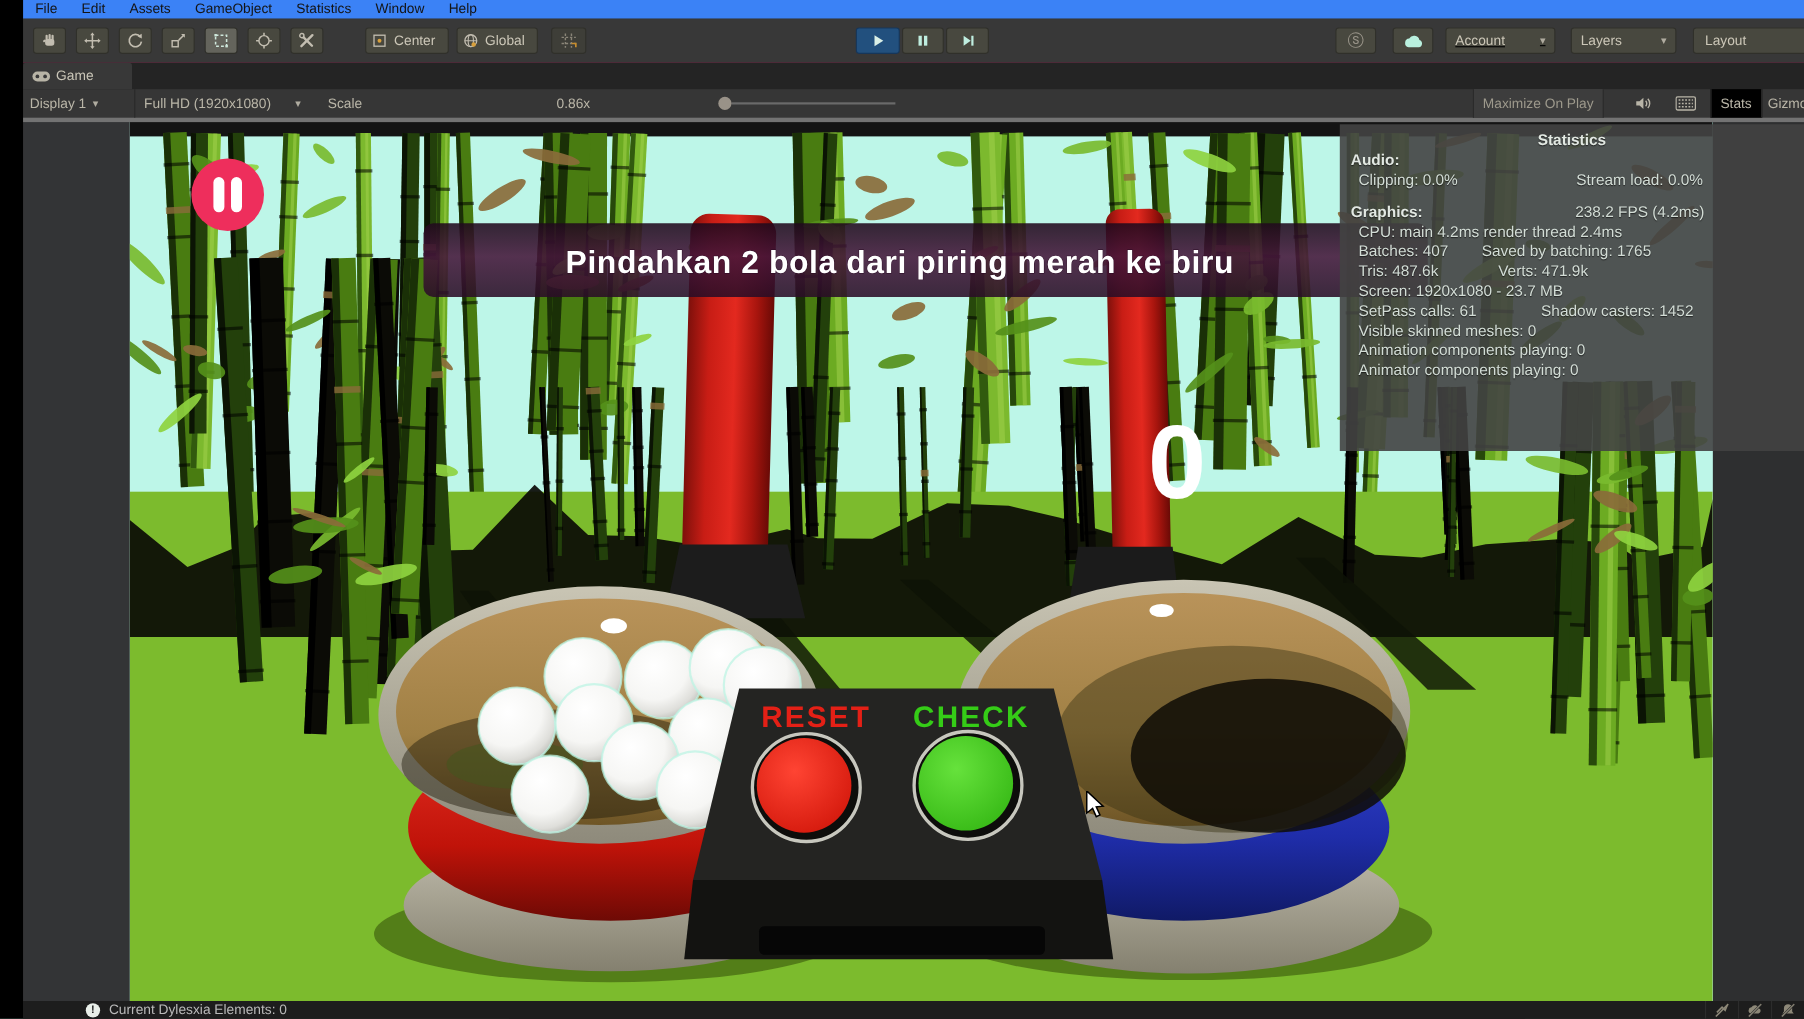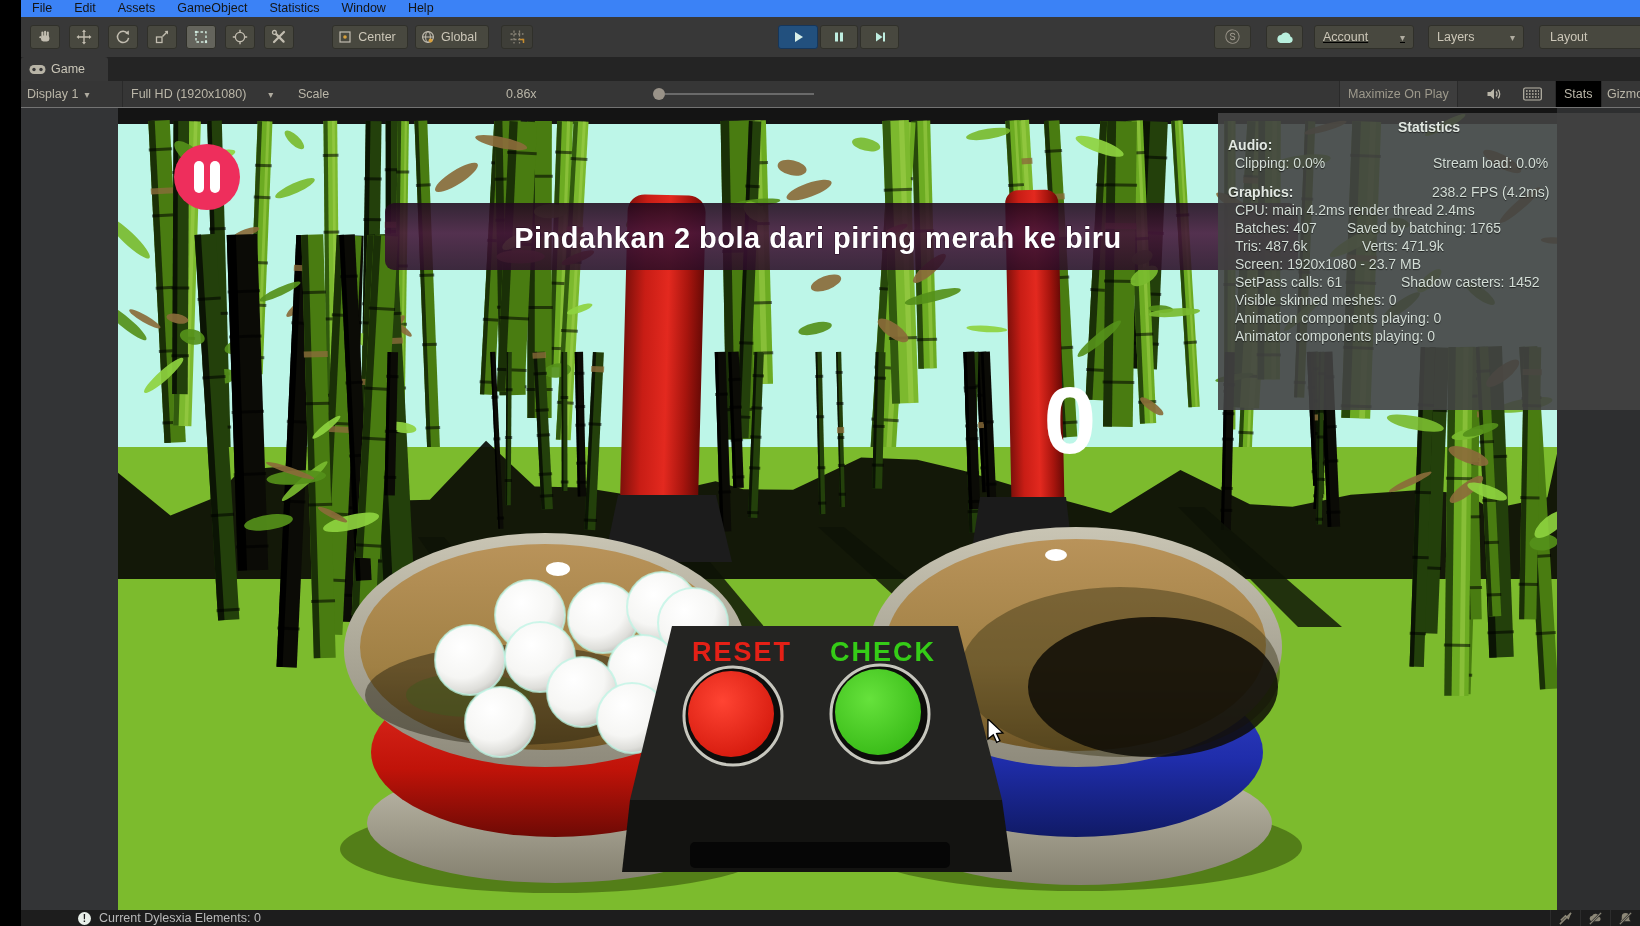--- a/index.html
+++ b/index.html
@@ -12,25 +12,25 @@
   #menubar .mi{font-size:12.5px;color:#141414;padding:0 11px;line-height:17px;cursor:default;}
   #toolbar{left:21px;top:17px;width:1619px;height:40px;background:#383838;border-bottom:2px solid #be185d;z-index:20;}
   .tbtn{position:absolute;top:8px;height:24px;background:#48483f;border:1px solid #30302a;border-radius:3px;
         display:flex;align-items:center;justify-content:center;box-sizing:border-box;}
   .tbtn.active{background:#64645c;}
   .tbtn svg{display:block;}
   .tlabel{font-size:12.5px;color:#ccc7b8;padding:0 6px;white-space:nowrap;}
   .caret{font-size:10px;color:#b0aca0;margin-left:6px;}
   
   #tabbar{left:21px;top:57px;width:1619px;height:24px;background:#242424;border-bottom:1px solid #1c1c1c;z-index:20;}
-  #gametab{position:absolute;left:0;top:0;width:87px;height:24px;background:#383838;border-radius:3px 3px 0 0;
+  #gametab{position:absolute;left:0;top:0;width:99px;height:24px;background:#383838;border-radius:3px 3px 0 0;
            display:flex;align-items:center;padding-left:8px;box-sizing:border-box;}
   #gametab span{font-size:12.5px;color:#cac6b8;margin-left:5px;}
   
-  #gcbar{left:21px;top:81px;width:1619px;height:26px;background:#363636;border-bottom:1px solid #737373;z-index:20;}
+  #gcbar{left:21px;top:81px;width:1619px;height:26px;background:#363636;border-bottom:4px solid #737373;z-index:20;}
   .gc{position:absolute;top:0;height:26px;display:flex;align-items:center;font-size:12.5px;color:#bab6a8;white-space:nowrap;}
   .gc.btnish{background:#3d3d3d;border-left:1px solid #2a2a2a;border-right:1px solid #2a2a2a;padding:0 8px;}
   #scale-track{position:absolute;left:328px;top:12px;width:149px;height:2px;background:#6a6a6a;}
   #scale-knob{position:absolute;left:316px;top:7px;width:12px;height:12px;border-radius:50%;background:#999288;}
   
   #gutterL{left:21px;top:107px;width:97px;height:803px;background:#333436;z-index:1;}
   #gutterR{left:1557px;top:107px;width:83px;height:803px;background:#2e2f30;z-index:1;}
   #viewport{left:118px;top:107px;width:1439px;height:803px;z-index:2;background:#bdf6e8;}
   
   #statsPanel{left:1218px;top:113px;width:422px;height:297px;background:rgba(66,66,66,0.9);

